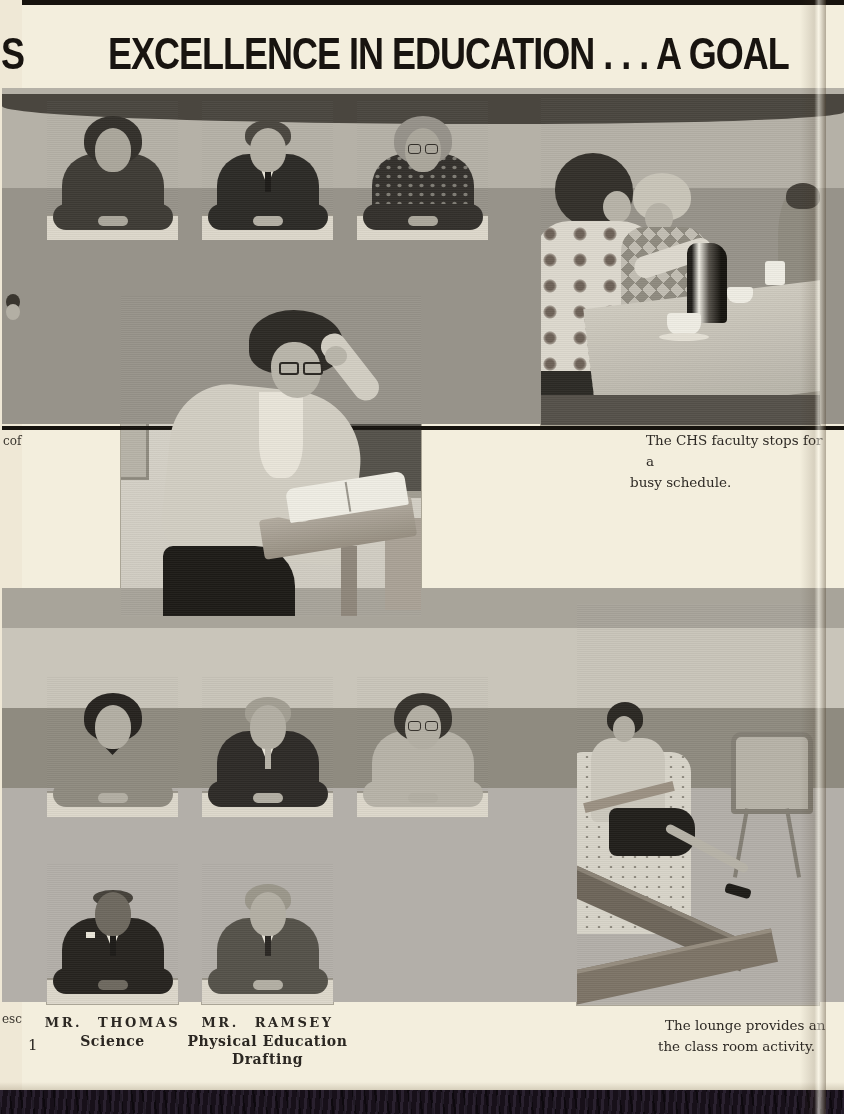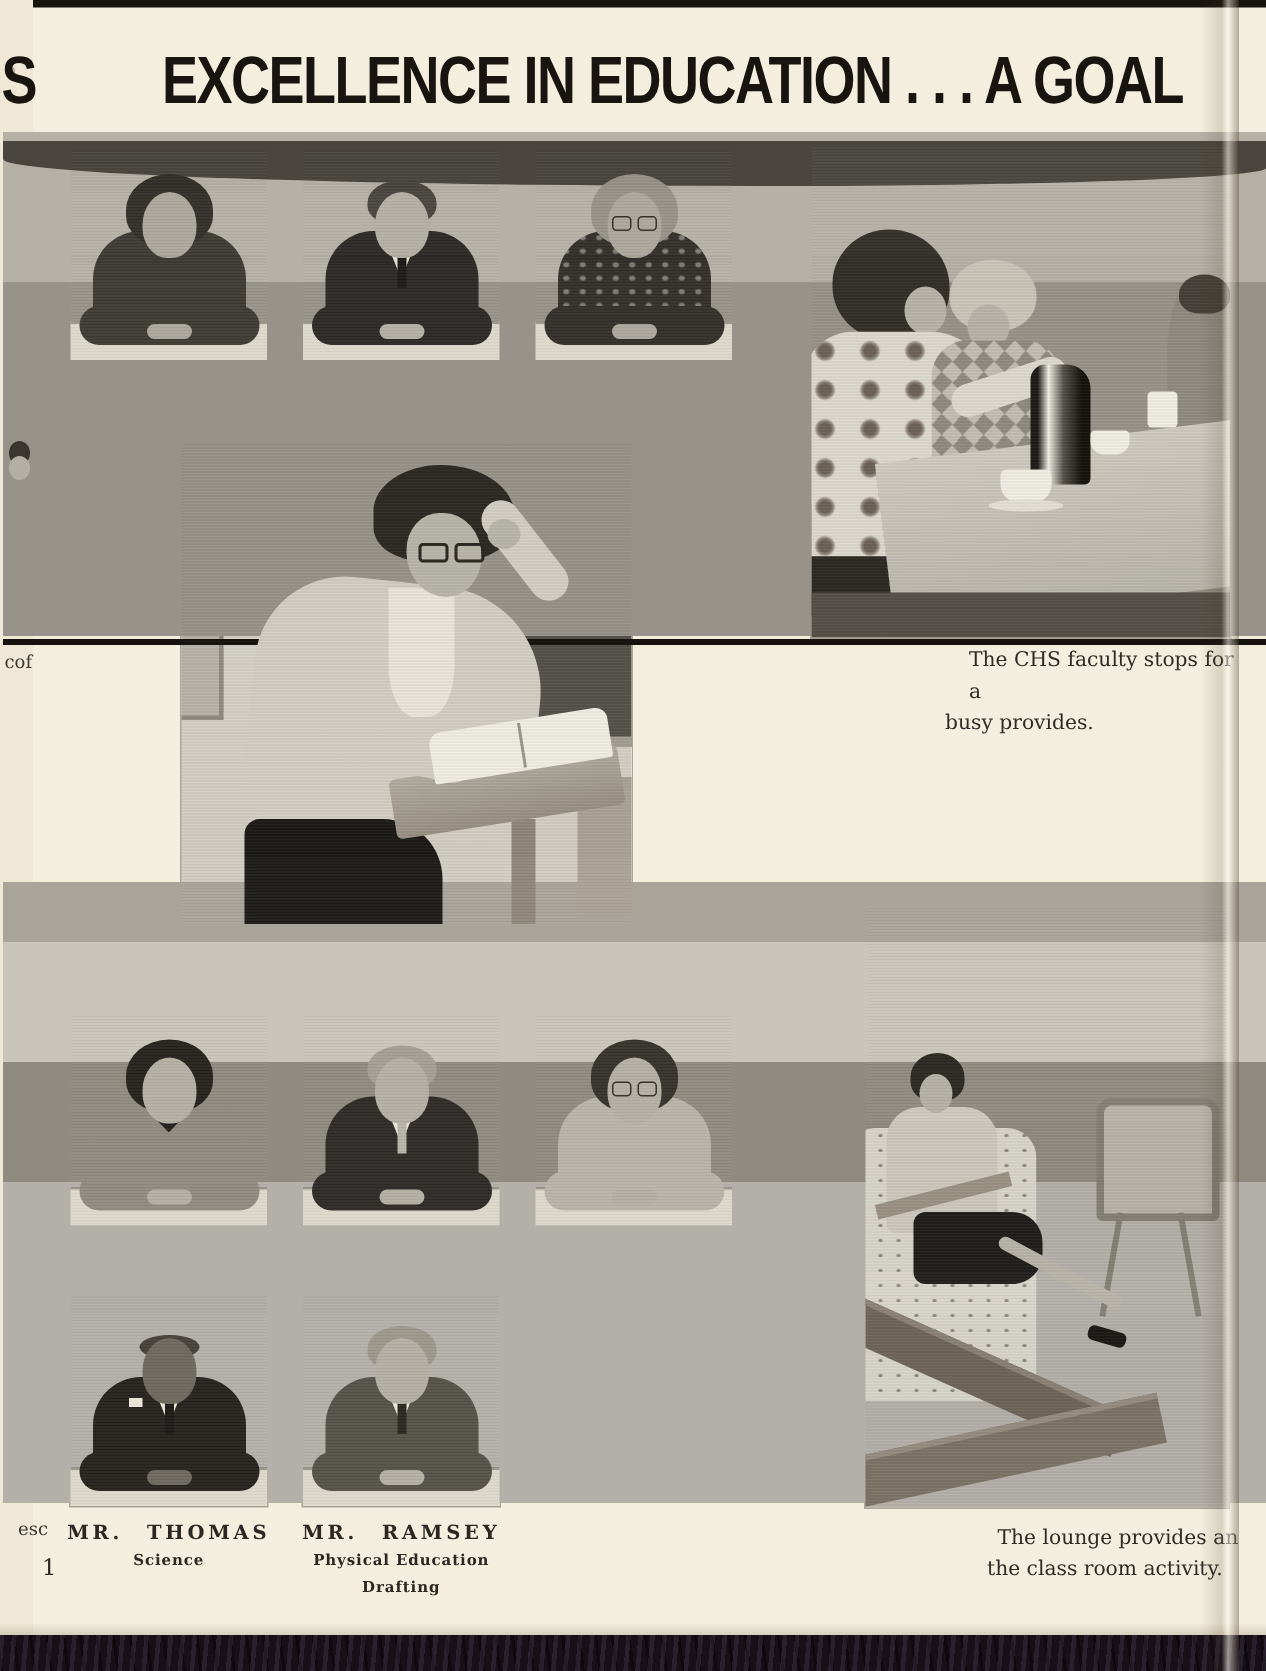--- a/index.html
+++ b/index.html
@@ -22,21 +22,21 @@
         font-size:36px;letter-spacing:-1px;color:#181410;transform:scale(1,1.24);
         transform-origin:0 0;white-space:nowrap;}
   
   .photo{position:absolute;overflow:hidden;box-shadow:0 0 0 1px rgba(60,54,44,.4);}
   .photo::after{content:"";position:absolute;inset:0;z-index:30;pointer-events:none;
         background:repeating-linear-gradient(0deg,rgba(255,255,255,.035) 0 1px,rgba(0,0,0,.035) 1px 2px);}
   
   .t-cell{position:absolute;width:131px;font-weight:bold;}
   .t-cap{position:absolute;left:-30px;right:-30px;top:150px;text-align:center;}
   .t-name{font-size:13px;letter-spacing:2.5px;word-spacing:9px;line-height:18px;}
-  .t-sub{font-size:10px;letter-spacing:.6px;line-height:18px;}
+  .t-sub{font-size:14px;letter-spacing:.6px;line-height:18px;}
   .portrait{position:relative;width:131px;height:140px;
         background:linear-gradient(180deg,#cdc9bf,#c5c1b7 60%,#beb9af);}
   .portrait>div{position:absolute;}
   .blockline{left:0;right:0;top:28px;height:3px;background:rgba(82,78,70,.5);
         box-shadow:0 74px 0 rgba(82,78,70,.28);z-index:0;}
   .body{left:50%;transform:translateX(-50%);top:54px;width:102px;height:64px;
         background:var(--suit);border-radius:32px 32px 6px 6px;z-index:1;}
   .shirt{left:50%;transform:translateX(-50%);top:56px;width:24px;height:30px;background:#e9e5d9;
         clip-path:polygon(0 0,100% 0,50% 100%);z-index:2;display:none;}
   .tie{left:50%;transform:translateX(-50%);top:58px;width:6px;height:34px;background:var(--tie);
@@ -187,21 +187,21 @@
   .f-ph1{left:2px;right:0;top:88px;height:100px;background:#b5b1a7;}
   .f-ph1::before{content:"";position:absolute;left:0;right:0;top:6px;height:30px;background:#4a463f;
       border-radius:0 0 40% 60%;}
   .f-ph2{left:2px;right:0;top:188px;height:236px;background:#97938a;}
   .f-ph2::before{content:"";position:absolute;left:4px;top:116px;width:14px;height:16px;
       background:#b3afa4;border-radius:50%;box-shadow:0 -10px 0 #3a362f;}
   .f-line{left:2px;right:0;top:426px;height:4px;background:#16130e;}
   .f-cof{left:3px;top:434px;font-size:12px;color:#3a362f;white-space:nowrap;}
   .f-ph3{left:2px;right:0;top:588px;height:414px;
       background:linear-gradient(#a8a49a 0 40px,#c9c5ba 40px 120px,#8f8b80 120px 200px,#b3afa9 200px 100%);}
-  .f-esc{left:2px;top:1012px;font-size:12px;color:#3a362f;white-space:nowrap;margin-left:10px;}
+  .f-esc{left:2px;top:1012px;font-size:12px;color:#3a362f;white-space:nowrap;}
 </style>
 </head>
 <body>
 
 <div class="scan">
 
   <div class="abs top-strip"></div>
   <div class="abs speck"></div>
 
   <h1 class="abs title" style="margin:0;">EXCELLENCE IN EDUCATION . . . A GOAL</h1>
@@ -355,21 +355,21 @@
     <div class="lt-arm"></div>
     <div class="lt-pot"></div>
     <div class="lt-cup1"></div>
     <div class="lt-cup2"></div>
     <div class="lt-cup3"></div>
     <div class="lt-man"></div>
     <div class="lt-bottom"></div>
   </div>
   <div class="cap" style="left:630px;top:430px;width:200px;">
     <div class="ind">The CHS faculty stops for a</div>
-    <div>busy provides.</div>
+    <div>busy schedule.</div>
   </div>
 
   <div class="photo sh">
     <div class="sh-bb"></div>
     <div class="sh-board"></div>
     <div class="sh-chair"></div>
     <div class="sh-body"></div>
     <div class="sh-blouse"></div>
     <div class="sh-skirt"></div>
     <div class="sh-hair"></div>

